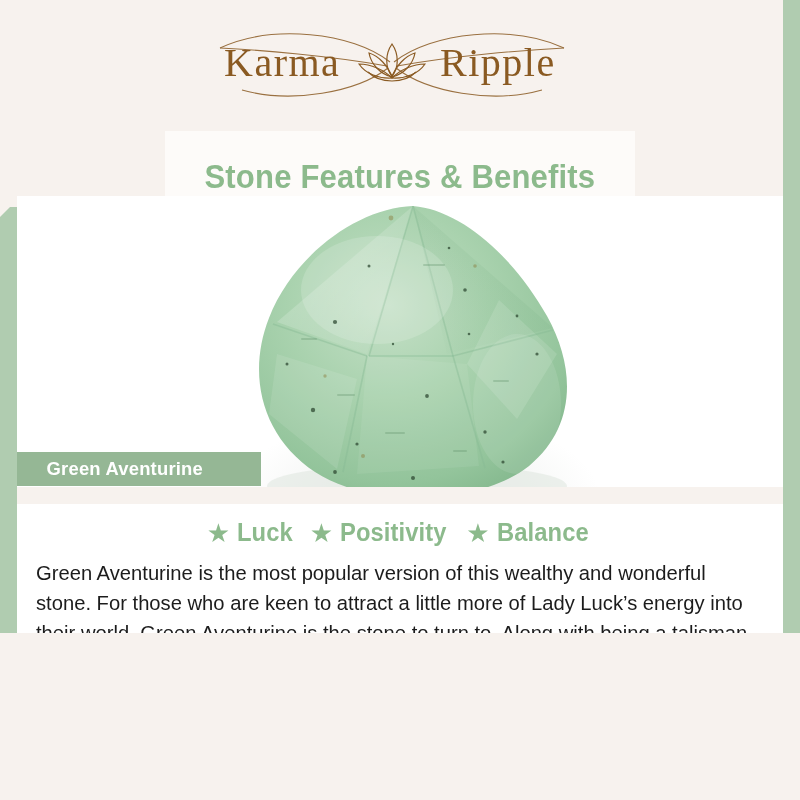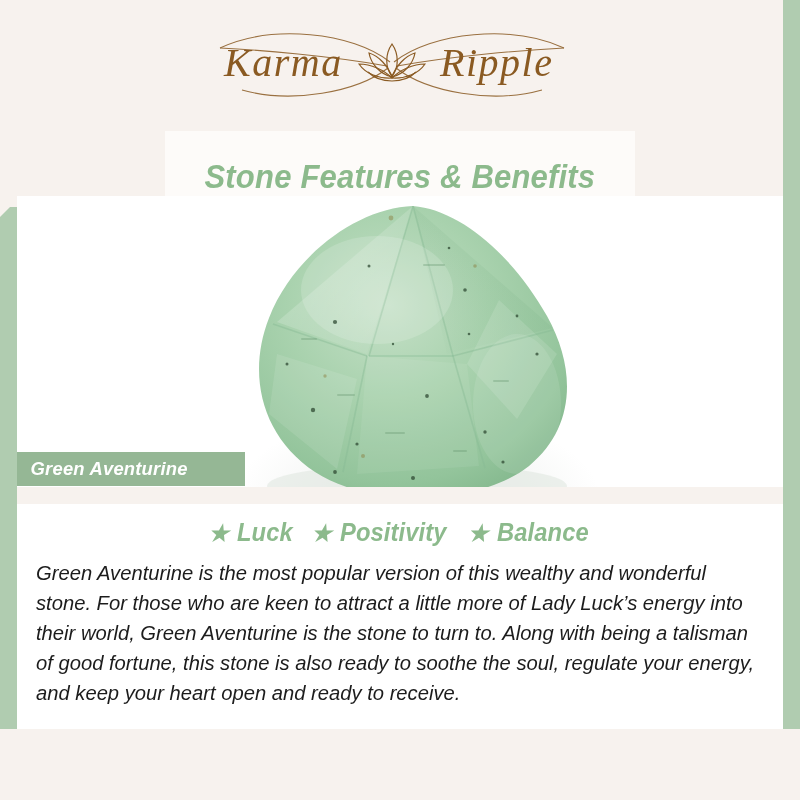--- a/index.html
+++ b/index.html
@@ -2,21 +2,21 @@
 <html><head>
 <meta charset="utf-8">
 <style>
   html,body{margin:0;padding:0;}
   body{
     width:800px;height:800px;
     background:#f7f2ee;
     font-family:"Liberation Sans", sans-serif;
     overflow:hidden;
   }
-  .page{position:relative;width:800px;height:729px;overflow:hidden;background:#f7f2ee;font-style:italic;}
+  .page{position:relative;width:800px;height:633px;overflow:hidden;background:#f7f2ee;}
 
   
   .frame-top{
     position:absolute;left:175px;top:0;width:625px;height:18px;
     background:#b0ccb0;
     clip-path:polygon(18px 0, 100% 0, 100% 100%, 0 100%);
   }
   .frame-right{
     position:absolute;right:0;top:0;width:17px;height:782px;
     background:#b0ccb0;
@@ -82,20 +82,21 @@
     position:absolute;left:200px;top:8px;width:400px;height:300px;
   }
   .stone svg{display:block;}
 
   
   .label-bar{
     position:absolute;left:17px;top:452px;width:228px;height:34px;
     background:rgba(126,167,126,0.82);
     display:flex;align-items:center;
     z-index:6;
+    padding-left:16px;
   }
   .label-text{
     color:#ffffff;font-size:19px;font-weight:bold;
     padding-left:14px;letter-spacing:0.2px;white-space:nowrap;
     transform:scaleX(0.97);transform-origin:left center;
   }
 
   
   .cream-strip{
     position:absolute;left:17px;top:487px;width:766px;height:17px;background:#f7f2ee;

